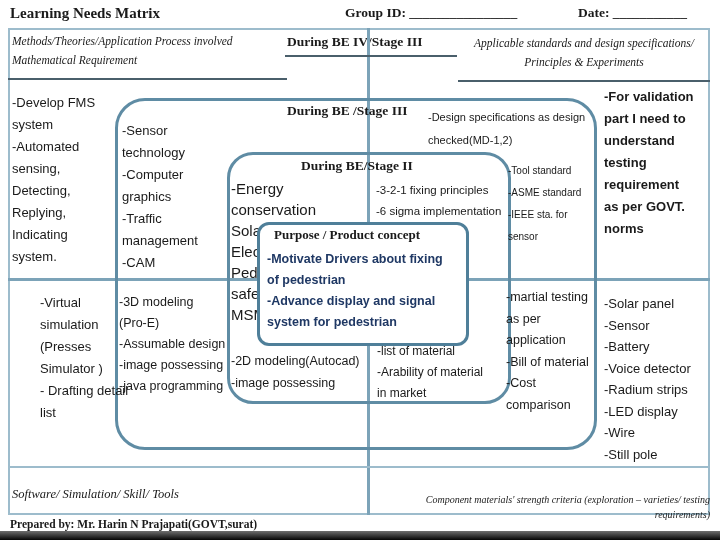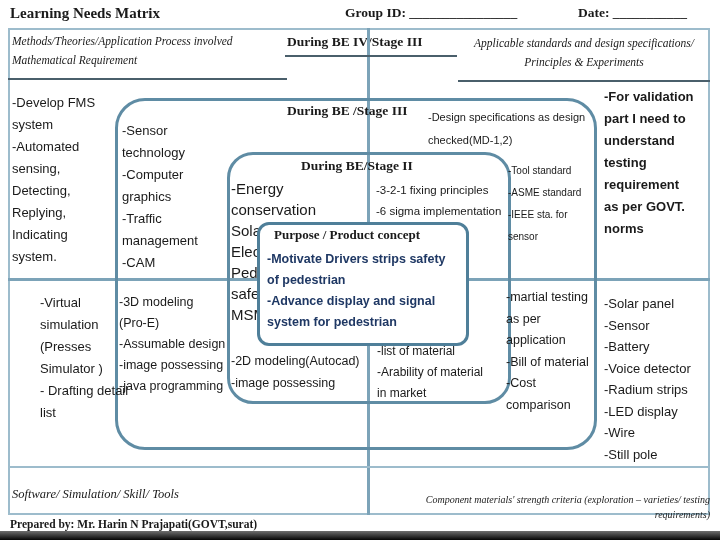--- a/index.html
+++ b/index.html
@@ -123,21 +123,21 @@
 <div class="abs txt" style="left:376px;top:180px;width:135px;font-size:11.5px;line-height:21px;">-3-2-1 fixing principles
 -6 sigma implementation</div>
 <div class="abs txt" style="left:231px;top:350px;width:180px;font-size:12.5px;">-2D modeling(Autocad)
 -image possessing</div>
 <div class="abs txt" style="left:377px;top:341px;width:130px;font-size:12px;line-height:21px;">-list of material
 -Arability of material
 in market</div>
 
 <div class="abs purposebox"></div>
 <div class="abs serifb ptxt" style="left:257px;top:227px;width:180px;text-align:center;font-size:13px;">Purpose / Product concept</div>
-<div class="abs txt navytxt ptxt" style="left:267px;top:249px;width:200px;font-size:12.5px;line-height:21px;">-Motivate Drivers strips safety
+<div class="abs txt navytxt ptxt" style="left:267px;top:249px;width:200px;font-size:12.5px;line-height:21px;">-Motivate Drivers about fixing
 of pedestrian
 -Advance display and signal
 system for pedestrian</div>
 
 <div class="abs serifi" style="left:12px;top:487px;font-size:12.5px;">Software/ Simulation/ Skill/ Tools</div>
 <div class="abs txt serifi" style="left:372px;top:492px;width:338px;font-size:10px;line-height:15px;text-align:right;">Component materials' strength criteria (exploration – varieties/ testing
 requirements)</div>
 <div class="abs serifb" style="left:10px;top:518px;font-size:11.5px;">Prepared by: Mr. Harin N Prajapati(GOVT,surat)</div>
 
 <div class="abs bottombar"></div>

